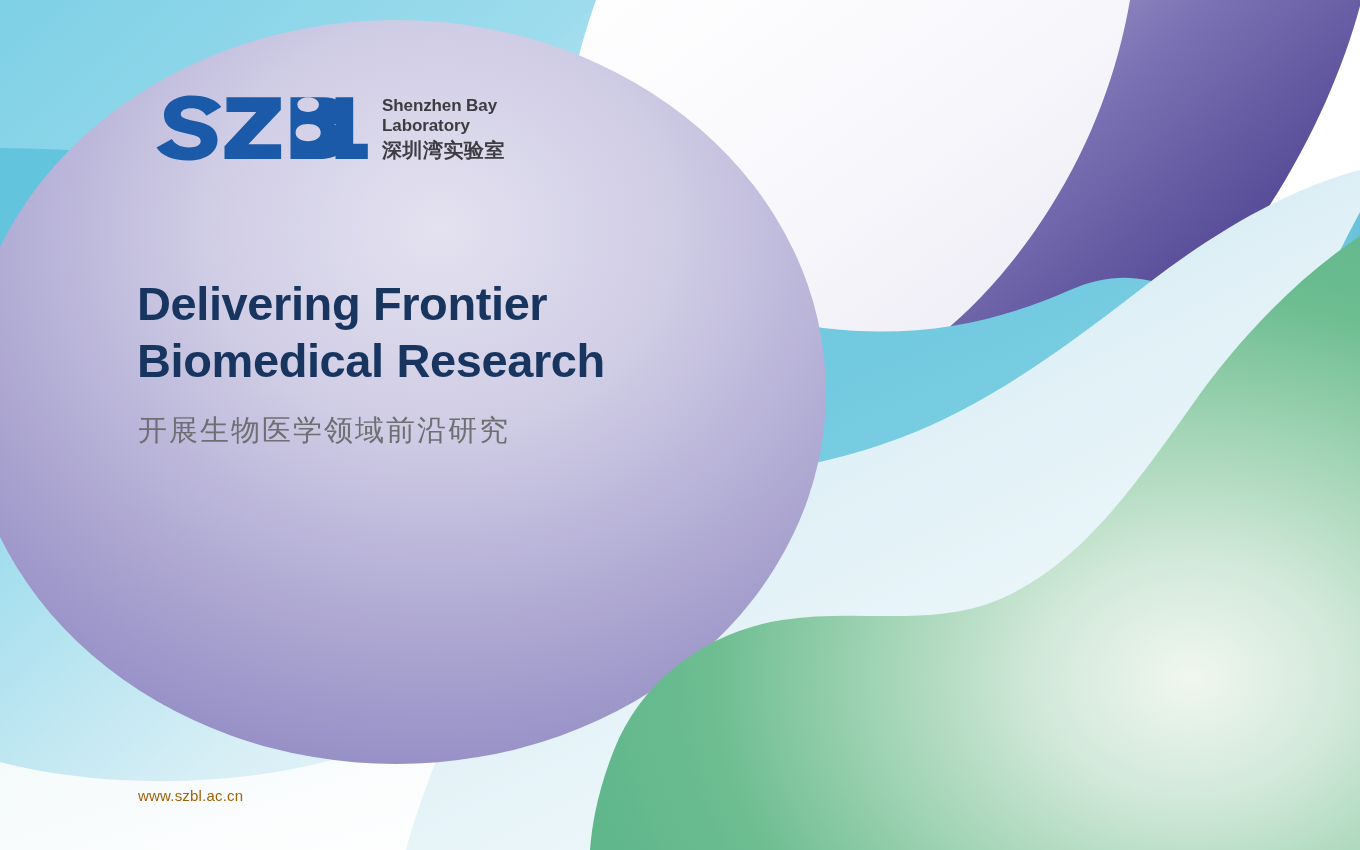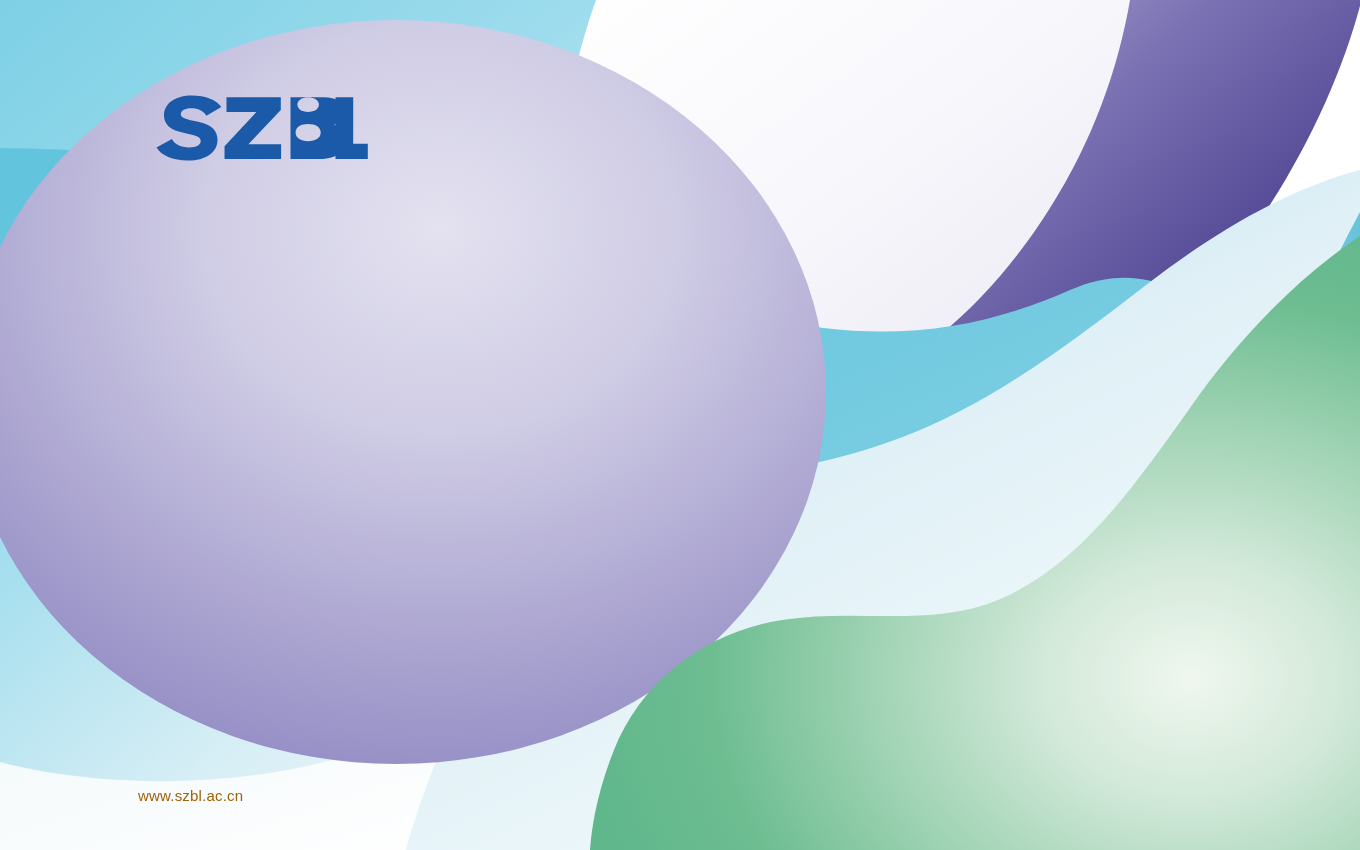--- a/index.html
+++ b/index.html
@@ -255,19 +255,29 @@
         <path d="M140.5 5.2V67h28.9c16.5 0 26.6-7.1 26.6-18.6c0-7.6-4.3-13.1-11.9-15.6
                  c6.2-2.6 9.8-7.6 9.8-14.1c0-8.6-7.3-13.5-20.3-13.5Zm17.6 0.2
                  c6.6 0 10.8 2.7 10.8 7.2c0 4.6-4.2 7.3-10.8 7.3c-6.5 0-10.7-2.7-10.7-7.3
                  c0-4.5 4.2-7.2 10.7-7.2Zm0 26.5c7.7 0 12.6 3.3 12.6 8.6c0 5.4-4.9 8.7-12.6 8.7
                  c-7.6 0-12.5-3.3-12.5-8.7c0-5.3 4.9-8.6 12.5-8.6Z" fill-rule="evenodd"></path>
 
         <path d="M185.5 5.2V67h32.3V51.7h-14.6V5.2Z"></path>
       </g>
     </svg>
 
+    <div class="logo-words">
+      <div class="logo-line-en">Shenzhen Bay</div>
+      <div class="logo-line-en">Laboratory</div>
+      <div class="logo-line-cn">深圳湾实验室</div>
+    </div>
   </div>
 
-
+  <div class="headline">
+    <div class="headline-line">Delivering Frontier</div>
+    <div class="headline-line">Biomedical Research</div>
+  </div>
+
+  <div class="subtitle-cn">开展生物医学领域前沿研究</div>
 
   <div class="site-url">www.szbl.ac.cn</div>
 
 </div>
 
 </body></html>

